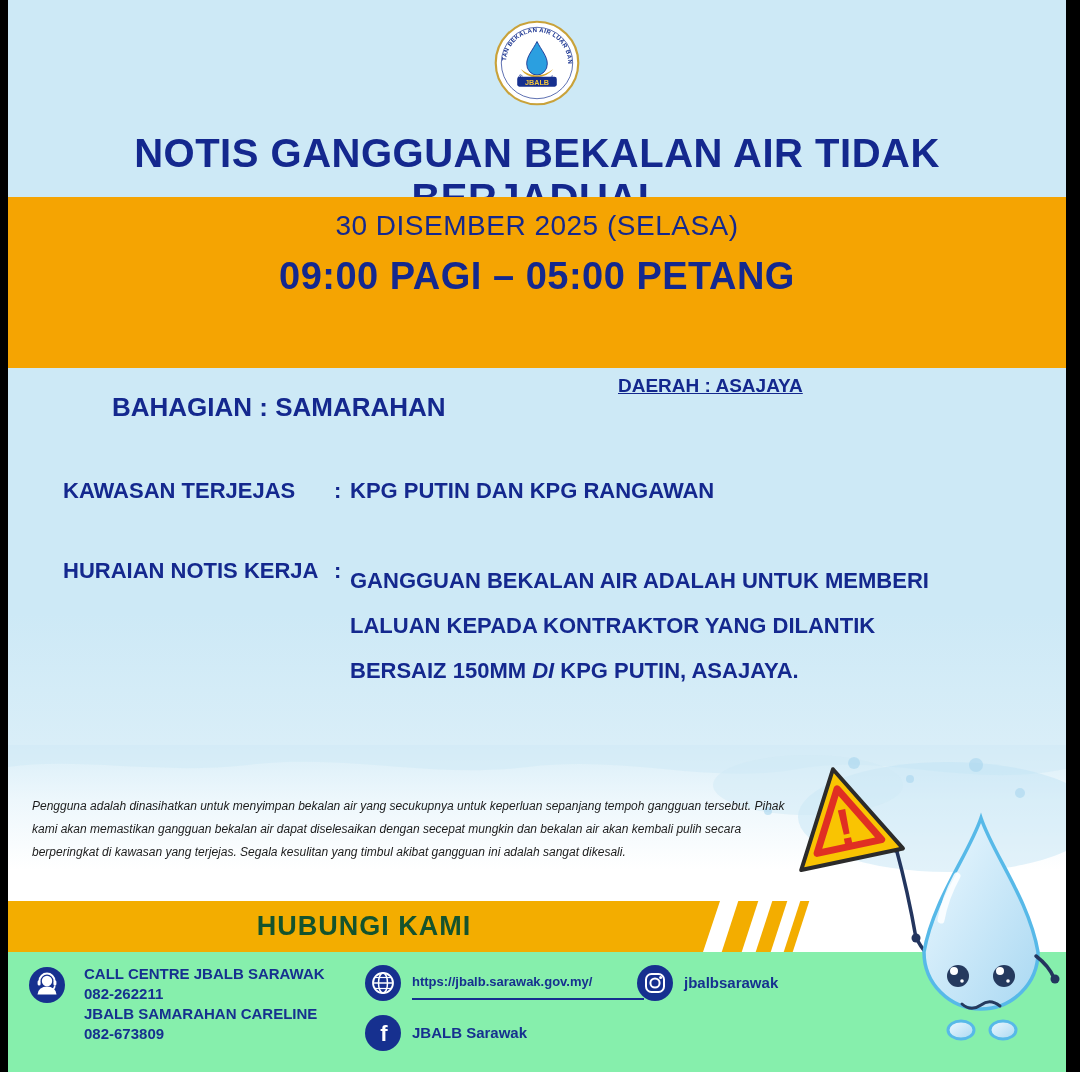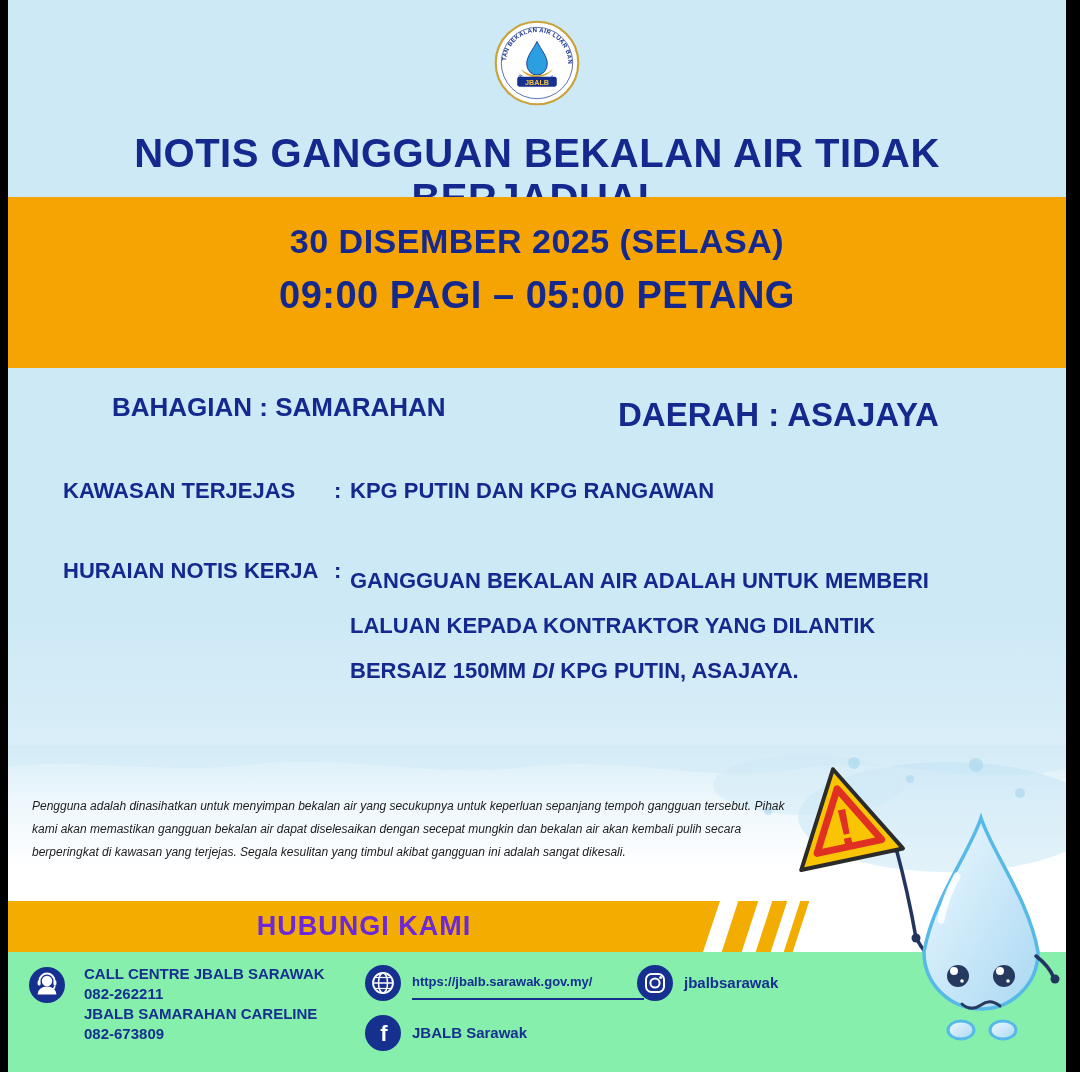--- a/index.html
+++ b/index.html
@@ -8,28 +8,28 @@
   .page { position:relative; width:1080px; height:1072px; background:#000; overflow:hidden; }
   .content { position:absolute; left:8px; top:0; width:1058px; height:1072px; background:#fff; overflow:hidden; }
 
   .sec-header { position:absolute; left:0; top:0; width:100%; height:197px; background:#cde9f6; }
   .logo { position:absolute; left:50%; top:20px; transform:translateX(-50%); width:86px; height:86px; }
   .title { position:absolute; left:0; top:131px; width:100%; text-align:center;
            font-size:40px; font-weight:bold; color:#14288e; letter-spacing:.5px; }
 
   .sec-banner { position:absolute; left:0; top:197px; width:100%; height:171px; background:#f5a402;
                 color:#14288e; text-align:center; }
-  .banner-date { padding-top:25px; font-size:34px; font-weight:bold; letter-spacing:.5px; }
+  .banner-date { padding-top:13px; font-size:28px; font-weight:normal; letter-spacing:.5px; }
   .banner-time { padding-top:13px; font-size:38px; font-weight:bold; letter-spacing:.5px; }
 
   .sec-details { position:absolute; left:0; top:368px; width:100%; height:377px;
                  background:linear-gradient(180deg,#cde9f6 0%,#cde9f6 65%,#d9eef8 100%);
                  color:#14288e; font-weight:bold; }
   .bahagian { position:absolute; left:104px; top:24px; font-size:26px; }
-  .daerah   { position:absolute; left:610px; top:28px; font-size:33px; }
+  .daerah   { position:absolute; left:610px; top:7px; font-size:19px;text-decoration:underline; }
   .kv-label { position:absolute; font-size:22px; }
   .kv-colon { position:absolute; font-size:22px; }
   .kv-value { position:absolute; font-size:22px; }
   .kawasan-label { left:55px; top:110px; }
   .kawasan-colon { left:326px; top:110px; }
   .kawasan-value { left:342px; top:110px; }
   .huraian-label { left:55px; top:190px; }
   .huraian-colon { left:326px; top:190px; }
   .huraian-lines { position:absolute; left:342px; top:190px; font-size:22px; line-height:45px; }
   .it { font-style:italic; }
@@ -37,21 +37,21 @@
   .sec-advisory { position:absolute; left:0; top:745px; width:100%; height:156px;
                   background:linear-gradient(180deg,#d9eef8 0%,#edf7fc 35%,#ffffff 80%); }
   .water { position:absolute; left:0; top:0; width:100%; height:100%; }
   .advisory-text { position:absolute; left:24px; top:50px; width:758px;
                    font-style:italic; font-size:12px; line-height:23px; color:#1c1c1c; }
 
   .sec-strip { position:absolute; left:0; top:901px; width:100%; height:51px; background:#fff; }
   .strip-main { position:absolute; left:0; top:0; width:712px; height:51px; background:#f3ad00;
                 clip-path:polygon(0 0,100% 0,calc(100% - 17px) 100%,0 100%); }
   .strip-label { width:100%; text-align:center; line-height:51px; font-size:27px; font-weight:bold;
-                 color:#6d28d9; letter-spacing:1px; }
+                 color:#14532d; letter-spacing:1px; }
   .strip-s1 { position:absolute; left:722px; top:0; width:20px; height:51px; background:#f3ad00; transform:skewX(-18deg); }
   .strip-s2 { position:absolute; left:756px; top:0; width:15px; height:51px; background:#f3ad00; transform:skewX(-18deg); }
   .strip-s3 { position:absolute; left:784px; top:0; width:9px; height:51px; background:#f3ad00; transform:skewX(-18deg); }
 
   .sec-footer { position:absolute; left:0; top:952px; width:100%; height:120px; background:#86efac; color:#16308f; }
   .f-icon { position:absolute; width:38px; height:38px; }
   .ic-call { left:20px; top:14px; }
   .ic-web  { left:356px; top:12px; }
   .ic-ig   { left:628px; top:12px; }
   .ic-fb   { left:356px; top:62px; }

